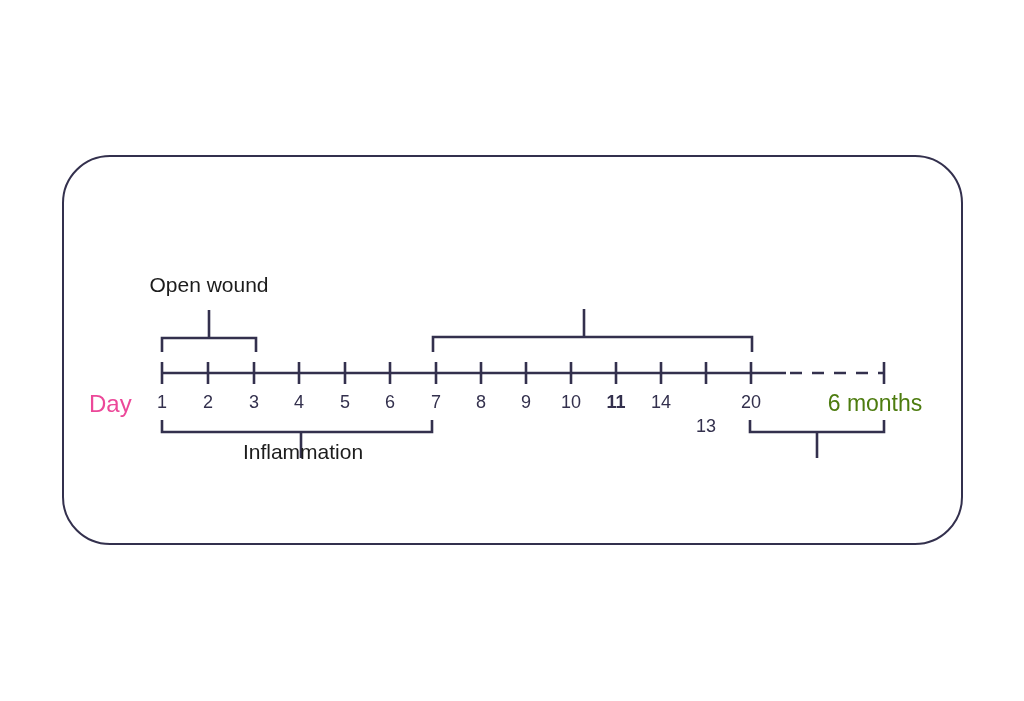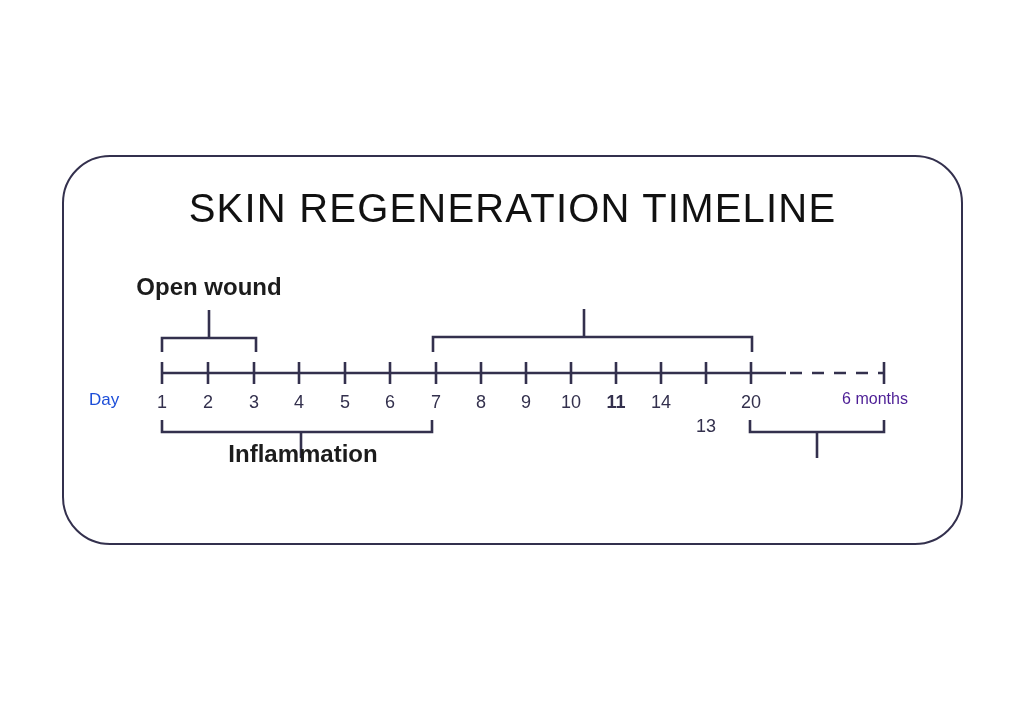--- a/index.html
+++ b/index.html
@@ -46,60 +46,59 @@
   .tl-svg {
     position: absolute;
     left: 0;
     top: 0;
     width: 1024px;
     height: 701px;
     pointer-events: none;
   }
   .lbl {
     position: absolute;
-    font-size: 24px;
-    font-weight: 700;
+    font-size: 21px;
+    font-weight: 400;
     color: #1c1c1c;
     white-space: nowrap;
   }
   .lbl-center {
     transform: translateX(-50%);
   }
   .daynum {
     position: absolute;
     font-size: 18px;
     font-weight: 400;
     color: #33304d;
     transform: translateX(-50%);
     white-space: nowrap;
   }
   .daylabel {
     position: absolute;
-    font-size: 17px;
+    font-size: 24px;
     font-weight: 300;
-    color: #1d4ed8;
+    color: #ec4899;
     white-space: nowrap;
   }
   .sixmonths {
     position: absolute;
-    font-size: 16px;
+    font-size: 23px;
     font-weight: 300;
-    color: #4c1d95;
+    color: #4d7c0f;
     transform: translateX(-50%);
     white-space: nowrap;
   }
 </style>
 </head>
 <body>
 
 <div id="canvas">
 
   <div class="card"></div>
 
-  <div class="title">SKIN REGENERATION TIMELINE</div>
 
   <svg class="tl-svg" viewBox="0 0 1024 701" xmlns="http://www.w3.org/2000/svg">
 
     <g stroke="#33304d" stroke-width="2.6" fill="none" stroke-linecap="butt">
 
       <line x1="162" y1="373" x2="786" y2="373"></line>
 
       <line x1="790" y1="373" x2="884" y2="373" stroke-dasharray="12 10"></line>
 
       <line x1="884" y1="362" x2="884" y2="384"></line>

